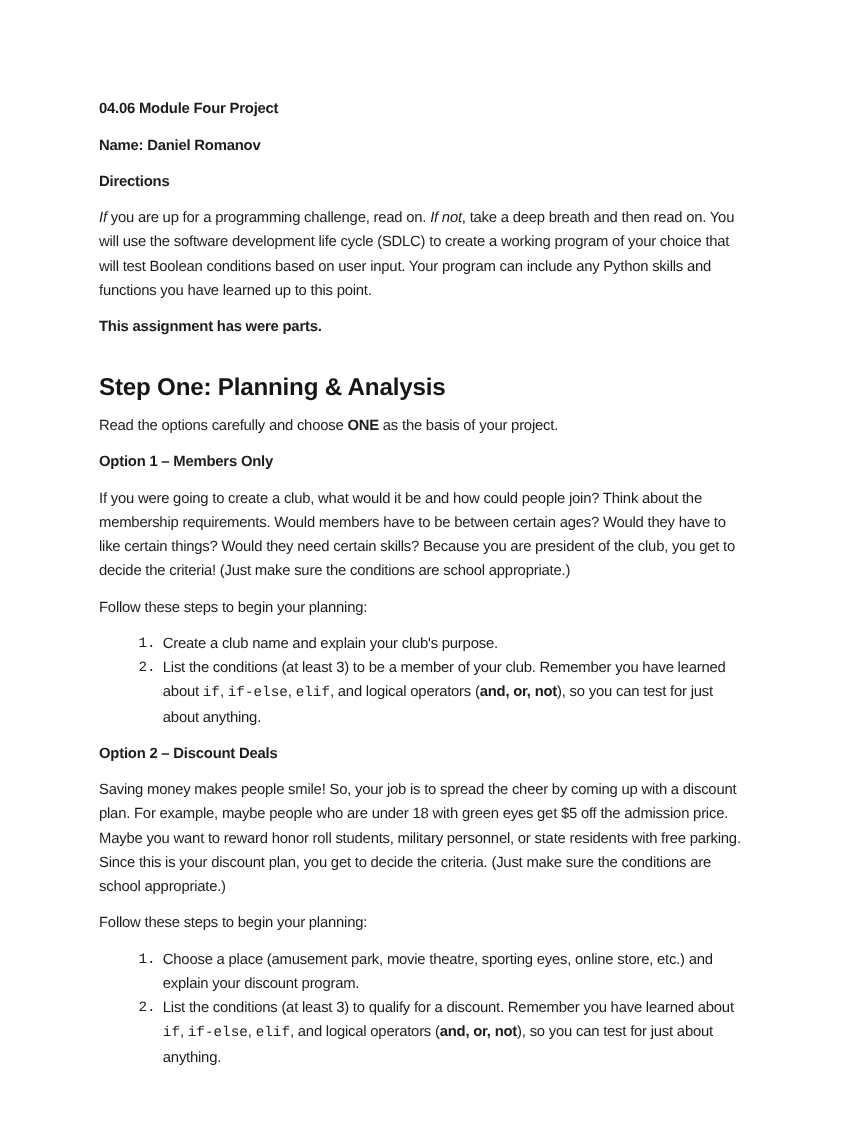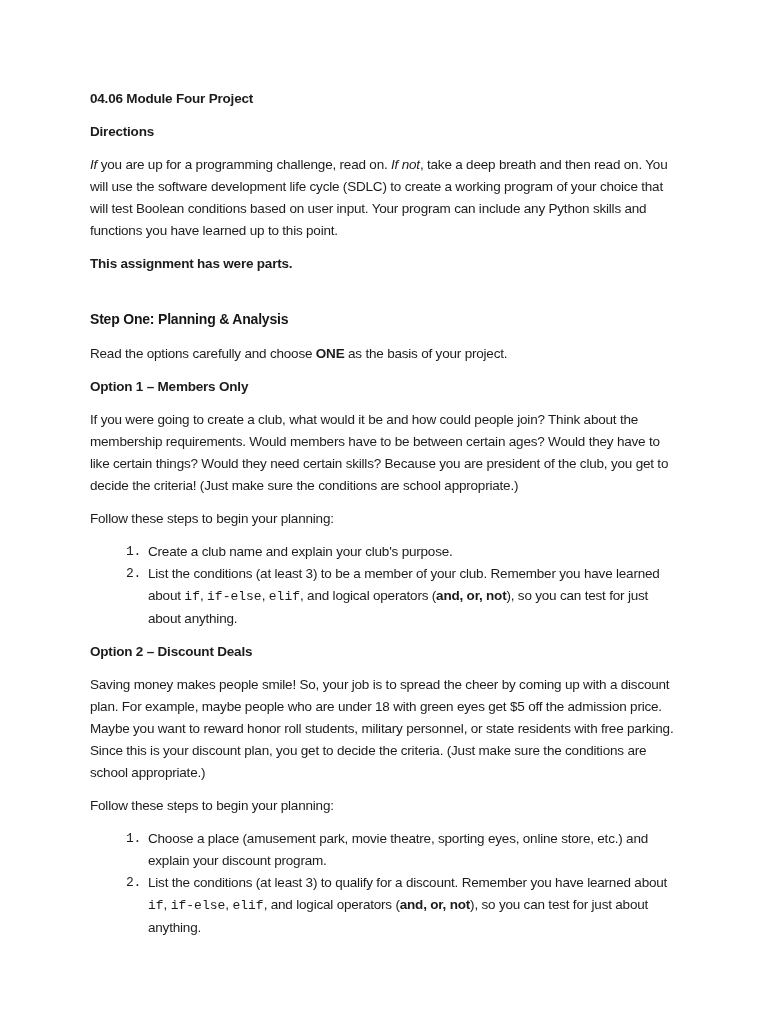--- a/index.html
+++ b/index.html
@@ -13,21 +13,21 @@
     font-family: "Liberation Sans", sans-serif;
     font-size: 13.5px;
     line-height: 22px;
     letter-spacing: -0.2px;
     color: #1c1c1c;
     overflow: hidden;
   }
   .doc p { margin: 0 0 11px 0; }
   .b { font-weight: 700; }
   h1.step-heading {
-    font-size: 14px;
+    font-size: 22px;
     line-height: 26px;
     font-weight: 700;
     margin: 31px 0 11px 0;
     color: #161616;
   }
   ol.steps {
     list-style: none;
     counter-reset: n;
     margin: 0 0 11px 0;
     padding: 0 0 0 36px;
@@ -54,20 +54,21 @@
   .seg-b { font-weight: 700; }
   .seg-i { font-style: italic; }
 </style>
 </head>
 <body>
 
 <div class="doc">
 
   <p class="b">04.06 Module Four Project</p>
 
+  <p class="b">Name: Daniel Romanov</p>
 
   <p class="b">Directions</p>
 
   <p><span class="seg-i">If</span><span> you are up for a programming challenge, read on. </span><span class="seg-i">If not</span><span>, take a deep breath and then read on. You will use the software development life cycle (SDLC) to create a working program of your choice that will test Boolean conditions based on user input. Your program can include any Python skills and functions you have learned up to this point.</span></p>
 
   <p class="b">This assignment has were parts.</p>
 
   <h1 class="step-heading">Step One: Planning &amp; Analysis</h1>
 
   <p><span>Read the options carefully and choose </span><span class="seg-b">ONE</span><span> as the basis of your project.</span></p>

